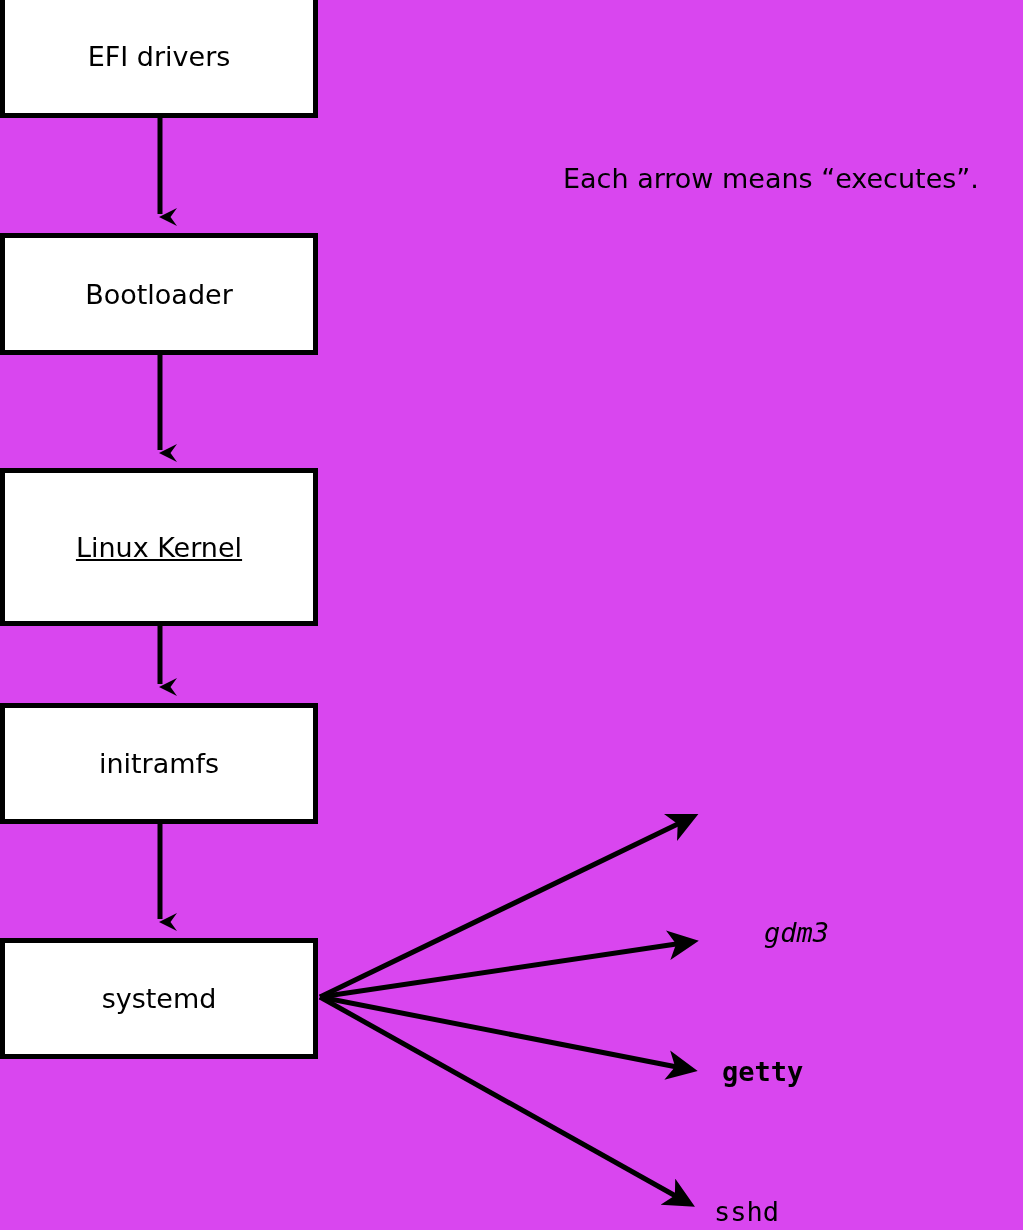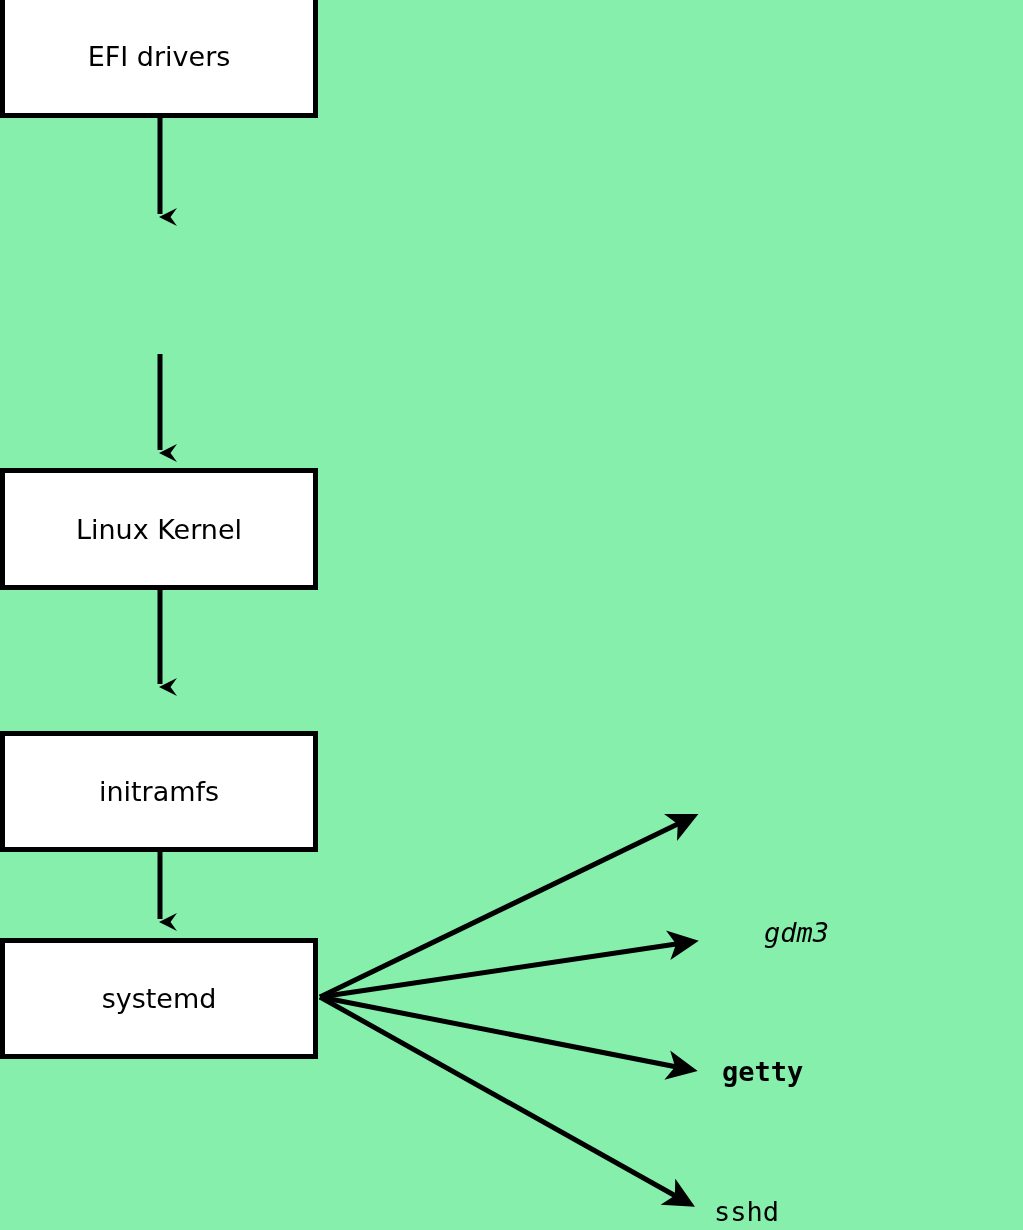--- a/index.html
+++ b/index.html
@@ -9,21 +9,21 @@
     background: #ffffff;
   }
   body {
     font-family: "DejaVu Sans", sans-serif;
     -webkit-font-smoothing: antialiased;
   }
   #canvas {
     position: relative;
     width: 1023px;
     height: 1230px;
-    background: #86efac;
+    background: #d946ef;
     overflow: hidden;
   }
   #vector-layer {
     position: absolute;
     left: 0;
     top: 0;
     width: 1023px;
     height: 1230px;
   }
   .node-box {
@@ -98,34 +98,38 @@
     </g>
     <g>
       <line x1="320" y1="997" x2="681" y2="1199" stroke="#000000" stroke-width="5" marker-end="url(#arrowhead-fan)"></line>
     </g>
   </svg>
 
   <div class="node-box" style="left:0px; top:-5px; width:318px; height:123px;">
     <span class="node-label">EFI drivers</span>
   </div>
 
+  <div class="node-box" style="left:0px; top:233px; width:318px; height:122px;">
+    <span class="node-label">Bootloader</span>
+  </div>
 
-  <div class="node-box" style="left:0px; top:468px; width:318px; height:122px;">
+  <div class="node-box" style="left:0px; top:468px; width:318px; height:158px;text-decoration:underline;">
     <span class="node-label">Linux Kernel</span>
   </div>
 
-  <div class="node-box" style="left:0px; top:731px; width:318px; height:121px;">
+  <div class="node-box" style="left:0px; top:703px; width:318px; height:121px;">
     <span class="node-label">initramfs</span>
   </div>
 
   <div class="node-box" style="left:0px; top:938px; width:318px; height:121px;">
     <span class="node-label">systemd</span>
   </div>
 
 
   <div class="leaf-label" style="left:764px; top:919px;font-style:italic;">gdm3</div>
 
   <div class="leaf-label" style="left:722px; top:1058px;font-weight:bold;">getty</div>
 
   <div class="leaf-label" style="left:714px; top:1198px;">sshd</div>
 
+  <div class="caption" style="left:563px; top:165px;">Each arrow means “executes”.</div>
 
 </div>
 
 </body></html>

